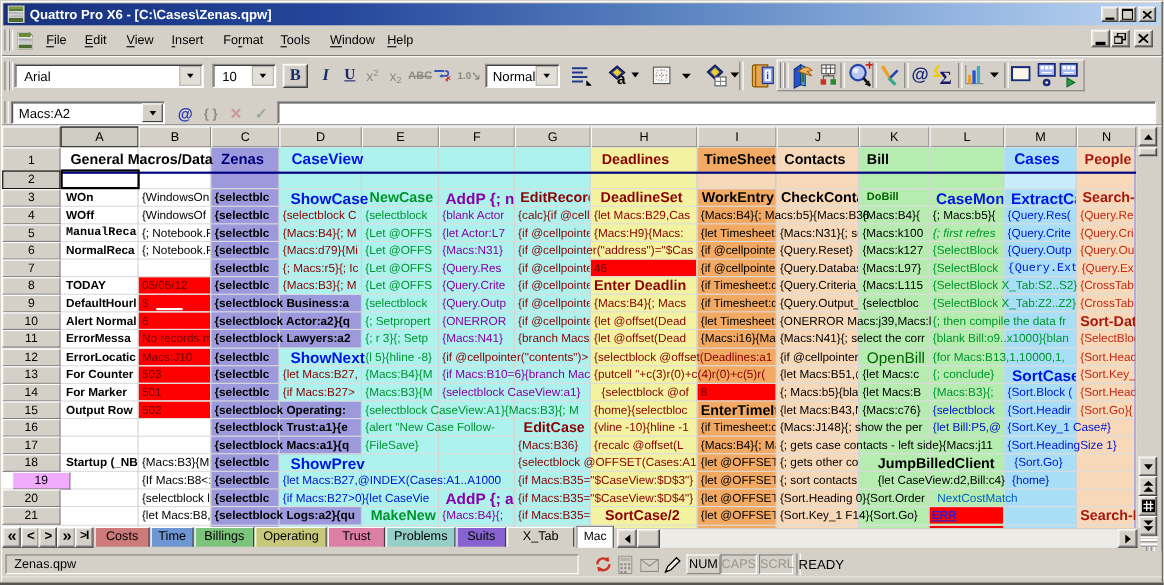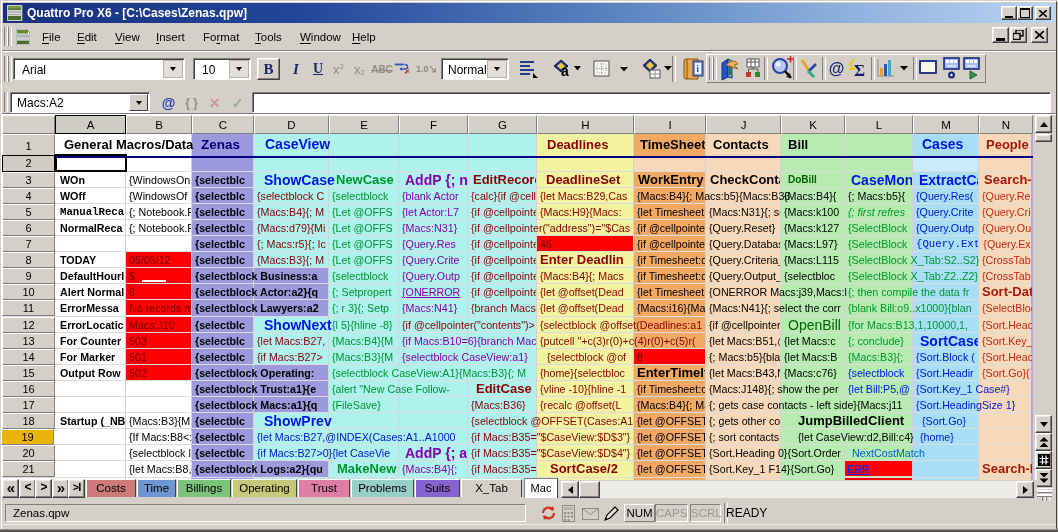--- a/index.html
+++ b/index.html
@@ -407,21 +407,21 @@
 <div style="position:absolute;left:538px;top:134.2px;height:16.10px;line-height:16.10px;white-space:nowrap;color:#8b0000;width:93px;overflow:hidden;">{Macs:B4}{; Macs</div>
 <div style="position:absolute;left:635px;top:134.2px;height:16.10px;line-height:16.10px;white-space:nowrap;color:#000;width:68px;overflow:hidden;">{if Timesheet:d4</div>
 <div style="position:absolute;left:707px;top:134.2px;height:16.10px;line-height:16.10px;white-space:nowrap;color:#000;width:71px;overflow:hidden;">{Query.Output_</div>
 <div style="position:absolute;left:782px;top:134.2px;height:16.10px;line-height:16.10px;white-space:nowrap;color:#000;width:60px;overflow:hidden;">{selectbloc</div>
 <div style="position:absolute;left:846px;top:134.2px;height:16.10px;line-height:16.10px;white-space:nowrap;color:#009530;">{SelectBlock X_Tab:Z2..Z2}</div>
 <div style="position:absolute;left:980px;top:134.2px;height:16.10px;line-height:16.10px;white-space:nowrap;color:#c02818;width:50px;overflow:hidden;">{CrossTab</div>
 <div style="position:absolute;left:58px;top:150.3px;height:16.10px;line-height:16.10px;white-space:nowrap;color:#000;font-weight:bold;width:67px;overflow:hidden;">Alert Normal</div>
 <div style="position:absolute;left:127px;top:150.3px;height:16.10px;line-height:16.10px;white-space:nowrap;color:#6d0000;width:62px;overflow:hidden;">6</div>
 <div style="position:absolute;left:193px;top:150.3px;height:16.10px;line-height:16.10px;white-space:nowrap;color:#000;font-weight:bold;">{selectblock Actor:a2}{q</div>
 <div style="position:absolute;left:330px;top:150.3px;height:16.10px;line-height:16.10px;white-space:nowrap;color:#009530;width:66px;overflow:hidden;">{; Setpropert</div>
-<div style="position:absolute;left:400px;top:150.3px;height:16.10px;line-height:16.10px;white-space:nowrap;color:#8800a8;width:65px;overflow:hidden;text-decoration:underline;">{ONERROR</div>
+<div style="position:absolute;left:400px;top:150.3px;height:16.10px;line-height:16.10px;white-space:nowrap;color:#8800a8;width:65px;overflow:hidden;">{ONERROR</div>
 <div style="position:absolute;left:469px;top:150.3px;height:16.10px;line-height:16.10px;white-space:nowrap;color:#8b0000;width:65px;overflow:hidden;">{if @cellpointe</div>
 <div style="position:absolute;left:538px;top:150.3px;height:16.10px;line-height:16.10px;white-space:nowrap;color:#8b0000;width:93px;overflow:hidden;">{let @offset(Dead</div>
 <div style="position:absolute;left:635px;top:150.3px;height:16.10px;line-height:16.10px;white-space:nowrap;color:#000;width:68px;overflow:hidden;">{let Timesheet:e</div>
 <div style="position:absolute;left:707px;top:150.3px;height:16.10px;line-height:16.10px;white-space:nowrap;color:#000;">{ONERROR Macs:j39,Macs:l</div>
 <div style="position:absolute;left:846px;top:150.3px;height:16.10px;line-height:16.10px;white-space:nowrap;color:#009530;">{; then compile the data fr</div>
 <div style="position:absolute;left:980px;top:150.3px;height:16.10px;line-height:16.10px;white-space:nowrap;color:#a51810;font-weight:bold;font-size:13px;width:50px;overflow:hidden;">Sort-Data</div>
 <div style="position:absolute;left:58px;top:166.4px;height:16.10px;line-height:16.10px;white-space:nowrap;color:#000;font-weight:bold;width:67px;overflow:hidden;">ErrorMessa</div>
 <div style="position:absolute;left:127px;top:166.4px;height:16.10px;line-height:16.10px;white-space:nowrap;color:#6d0000;width:62px;overflow:hidden;">No records m</div>
 <div style="position:absolute;left:193px;top:166.4px;height:16.10px;line-height:16.10px;white-space:nowrap;color:#000;font-weight:bold;">{selectblock Lawyers:a2</div>
 <div style="position:absolute;left:330px;top:166.4px;height:16.10px;line-height:16.10px;white-space:nowrap;color:#009530;width:66px;overflow:hidden;">{; r 3}{; Setp</div>
@@ -549,21 +549,21 @@
 <div style="position:absolute;left:2px;top:268.2px;width:53px;height:16.10px;border-top:1px solid #fff;border-left:1px solid #fff;border-right:1px solid #808080;border-bottom:1px solid #808080;background:#d4d0c8;box-sizing:border-box;font-size:11px;display:flex;align-items:center;justify-content:center;">9</div>
 <div style="position:absolute;left:2px;top:284.3px;width:53px;height:16.10px;border-top:1px solid #fff;border-left:1px solid #fff;border-right:1px solid #808080;border-bottom:1px solid #808080;background:#d4d0c8;box-sizing:border-box;font-size:11px;display:flex;align-items:center;justify-content:center;">10</div>
 <div style="position:absolute;left:2px;top:300.4px;width:53px;height:16.10px;border-top:1px solid #fff;border-left:1px solid #fff;border-right:1px solid #808080;border-bottom:1px solid #808080;background:#d4d0c8;box-sizing:border-box;font-size:11px;display:flex;align-items:center;justify-content:center;">11</div>
 <div style="position:absolute;left:2px;top:316.5px;width:53px;height:16.10px;border-top:1px solid #fff;border-left:1px solid #fff;border-right:1px solid #808080;border-bottom:1px solid #808080;background:#d4d0c8;box-sizing:border-box;font-size:11px;display:flex;align-items:center;justify-content:center;">12</div>
 <div style="position:absolute;left:2px;top:332.6px;width:53px;height:16.10px;border-top:1px solid #fff;border-left:1px solid #fff;border-right:1px solid #808080;border-bottom:1px solid #808080;background:#d4d0c8;box-sizing:border-box;font-size:11px;display:flex;align-items:center;justify-content:center;">13</div>
 <div style="position:absolute;left:2px;top:348.7px;width:53px;height:16.10px;border-top:1px solid #fff;border-left:1px solid #fff;border-right:1px solid #808080;border-bottom:1px solid #808080;background:#d4d0c8;box-sizing:border-box;font-size:11px;display:flex;align-items:center;justify-content:center;">14</div>
 <div style="position:absolute;left:2px;top:364.8px;width:53px;height:16.10px;border-top:1px solid #fff;border-left:1px solid #fff;border-right:1px solid #808080;border-bottom:1px solid #808080;background:#d4d0c8;box-sizing:border-box;font-size:11px;display:flex;align-items:center;justify-content:center;">15</div>
 <div style="position:absolute;left:2px;top:380.9px;width:53px;height:16.10px;border-top:1px solid #fff;border-left:1px solid #fff;border-right:1px solid #808080;border-bottom:1px solid #808080;background:#d4d0c8;box-sizing:border-box;font-size:11px;display:flex;align-items:center;justify-content:center;">16</div>
 <div style="position:absolute;left:2px;top:397.0px;width:53px;height:16.10px;border-top:1px solid #fff;border-left:1px solid #fff;border-right:1px solid #808080;border-bottom:1px solid #808080;background:#d4d0c8;box-sizing:border-box;font-size:11px;display:flex;align-items:center;justify-content:center;">17</div>
 <div style="position:absolute;left:2px;top:413.1px;width:53px;height:16.10px;border-top:1px solid #fff;border-left:1px solid #fff;border-right:1px solid #808080;border-bottom:1px solid #808080;background:#d4d0c8;box-sizing:border-box;font-size:11px;display:flex;align-items:center;justify-content:center;">18</div>
-<div style="position:absolute;left:1px;top:429.2px;width:53px;height:16.10px;border-top:1px solid #fff;border-left:1px solid #fff;border-right:1px solid #808080;border-bottom:1px solid #808080;background:#eab308;box-sizing:border-box;font-size:11px;display:flex;align-items:center;justify-content:center;">19</div>
+<div style="position:absolute;left:11px;top:429.2px;width:53px;height:16.10px;border-top:1px solid #fff;border-left:1px solid #fff;border-right:1px solid #808080;border-bottom:1px solid #808080;background:#f0abfc;box-sizing:border-box;font-size:11px;display:flex;align-items:center;justify-content:center;">19</div>
 <div style="position:absolute;left:2px;top:445.3px;width:53px;height:16.10px;border-top:1px solid #fff;border-left:1px solid #fff;border-right:1px solid #808080;border-bottom:1px solid #808080;background:#d4d0c8;box-sizing:border-box;font-size:11px;display:flex;align-items:center;justify-content:center;">20</div>
 <div style="position:absolute;left:2px;top:461.4px;width:53px;height:16.10px;border-top:1px solid #fff;border-left:1px solid #fff;border-right:1px solid #808080;border-bottom:1px solid #808080;background:#d4d0c8;box-sizing:border-box;font-size:11px;display:flex;align-items:center;justify-content:center;">21</div>
 <div style="position:absolute;left:1035px;top:115px;width:17px;height:372px;background:#d4d0c8;"></div>
 <div class="btn" style="left:1035px;top:115px;width:17px;height:18px;">
     <div style="width:0;height:0;border-left:4px solid transparent;border-right:4px solid transparent;border-bottom:5px solid #000;"></div>
   </div>
 <div class="btn" style="left:1035px;top:134px;width:17px;height:8px;"></div>
 <div class="btn" style="left:1035px;top:415px;width:17px;height:18px;">
     <div style="width:0;height:0;border-left:4px solid transparent;border-right:4px solid transparent;border-top:5px solid #000;"></div>
   </div>

